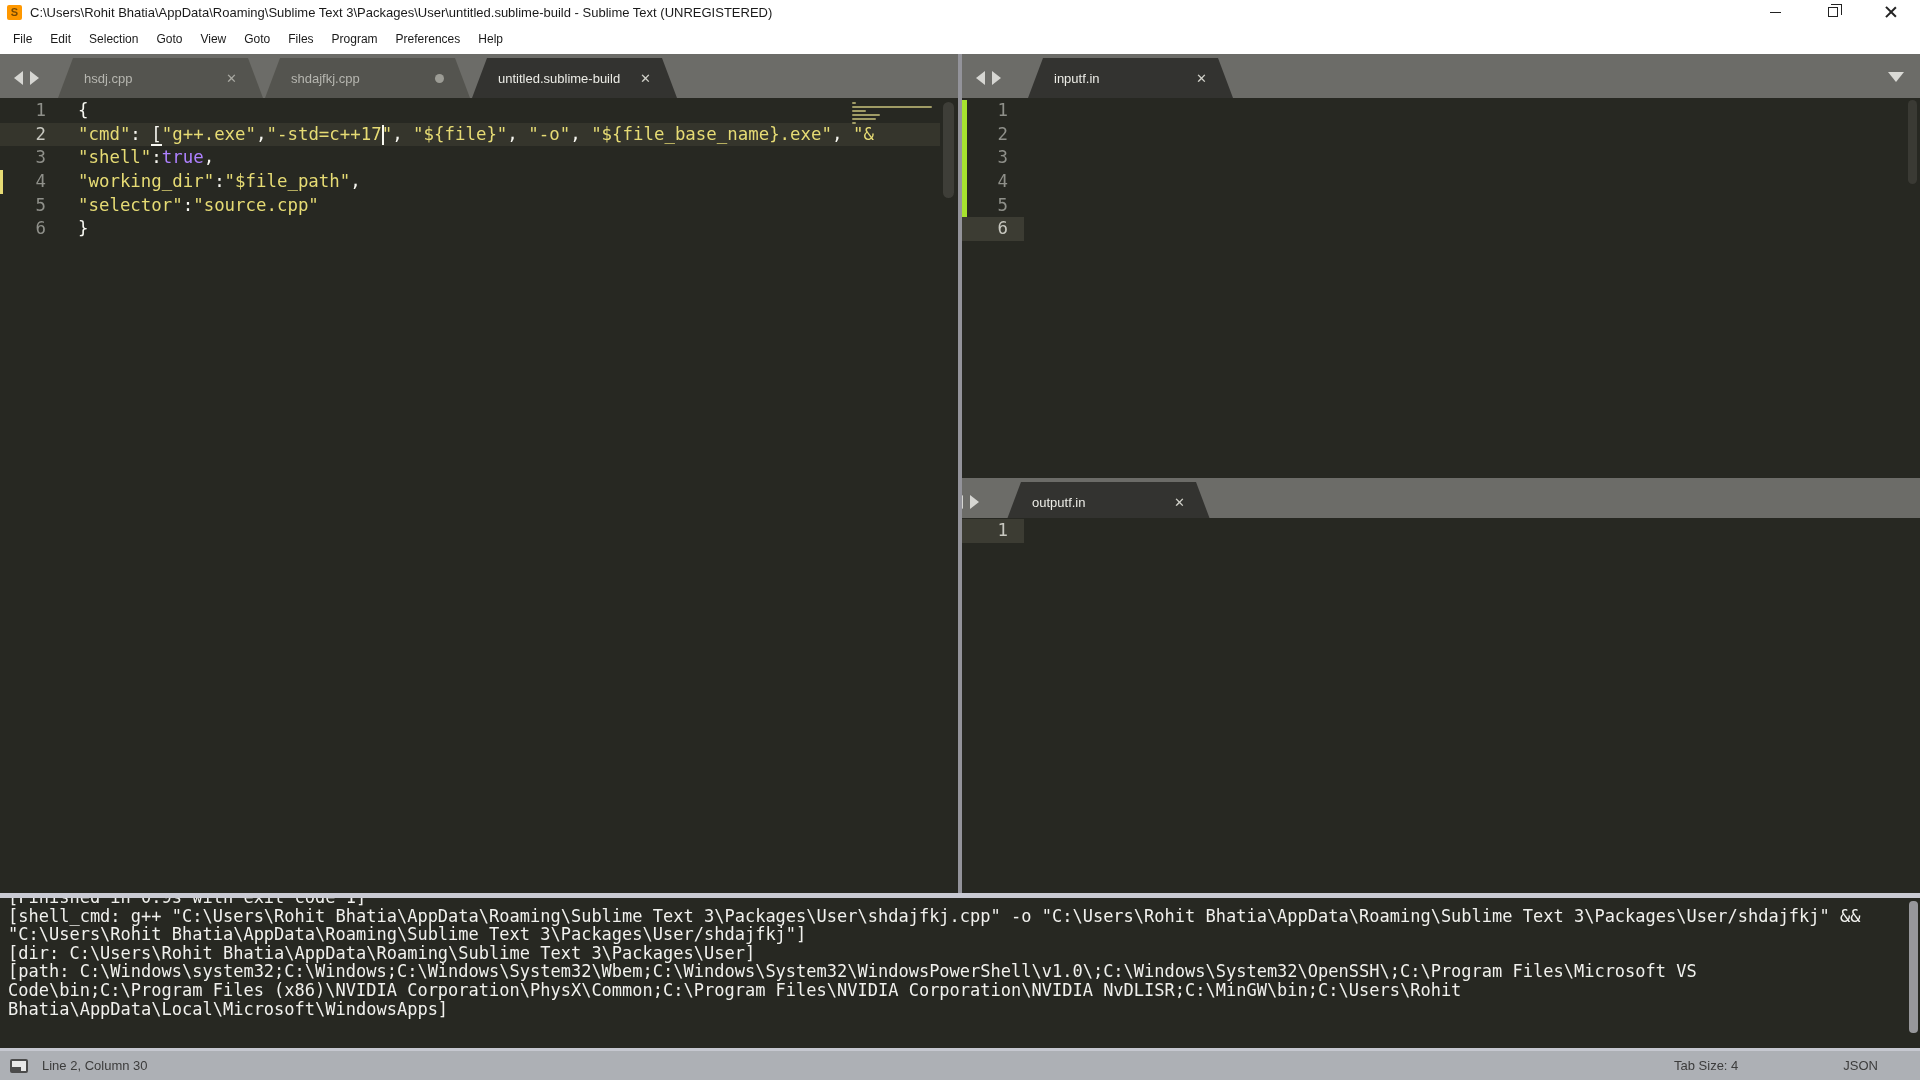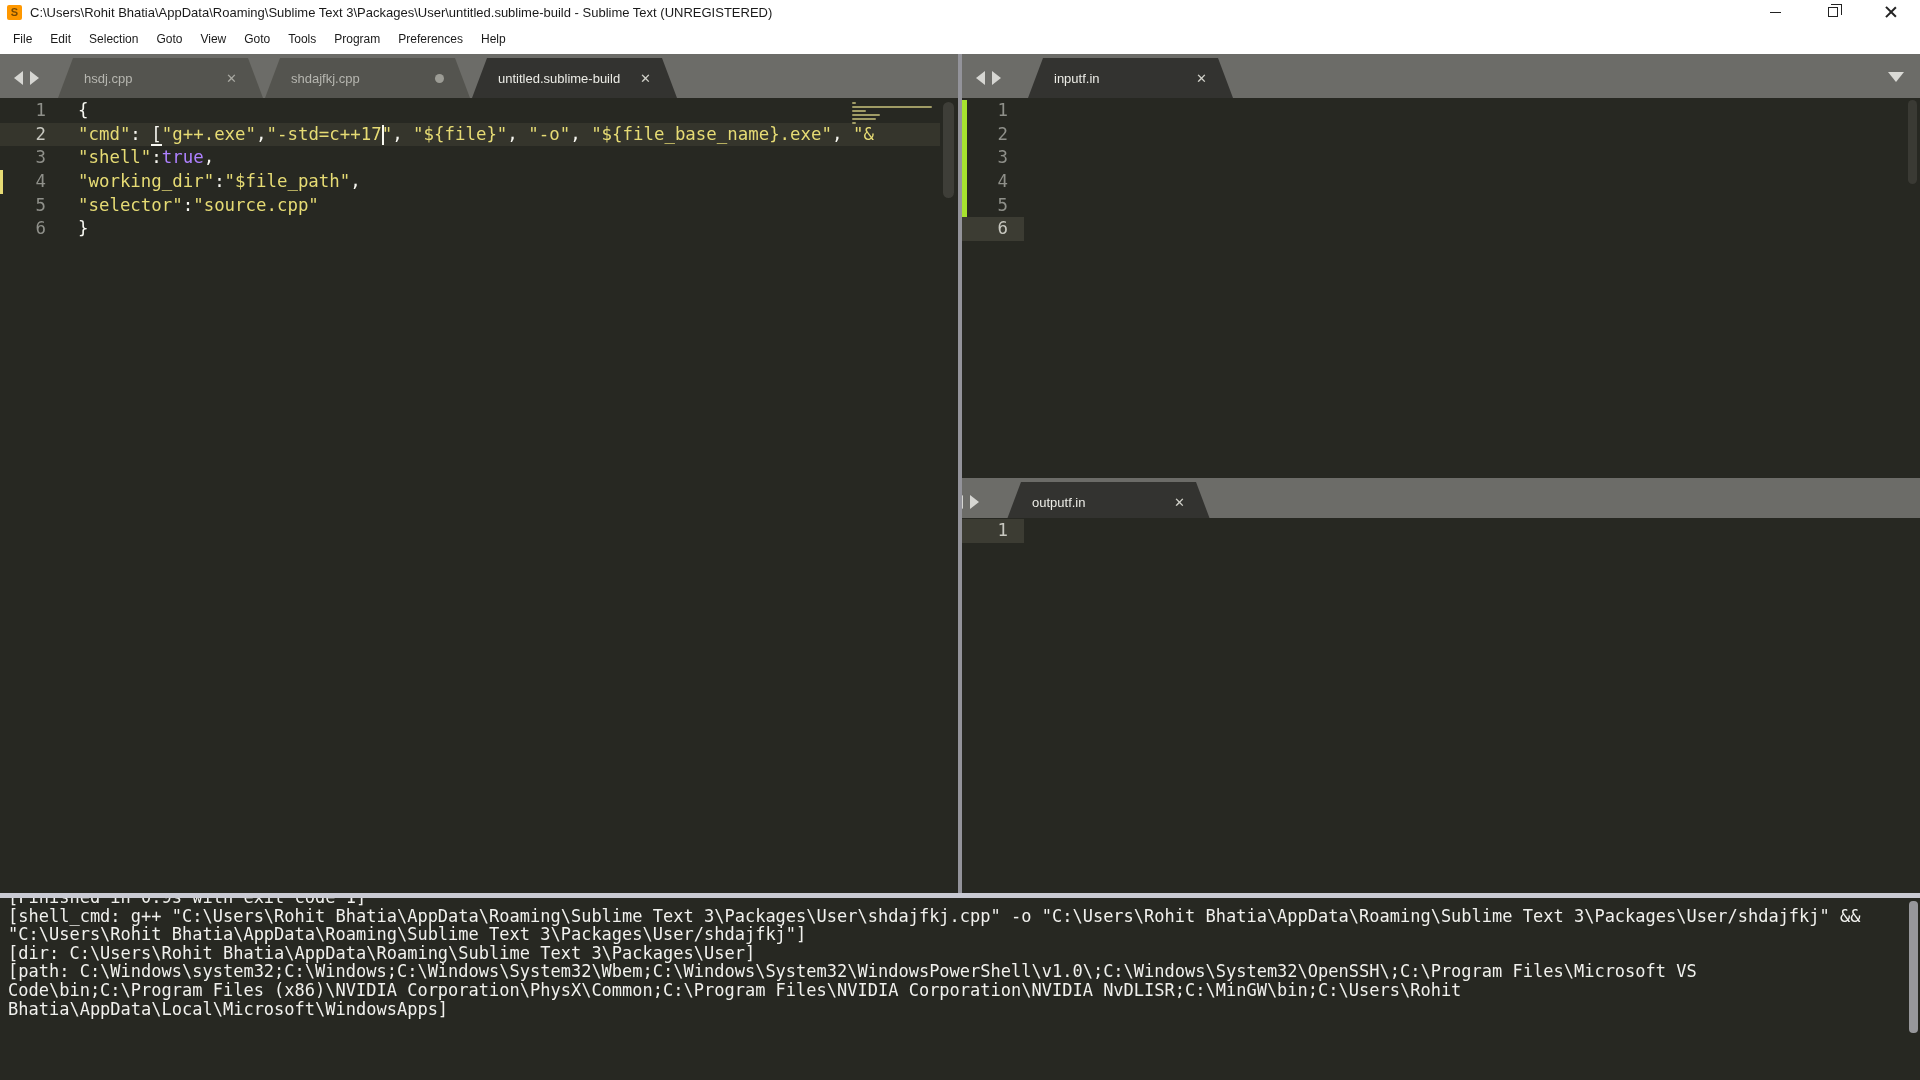--- a/index.html
+++ b/index.html
@@ -107,21 +107,21 @@
     </div>
   </div>
 
   <div class="menubar" id="menubar">
       <div class="menu-item">File</div>
       <div class="menu-item">Edit</div>
       <div class="menu-item">Selection</div>
       <div class="menu-item">Goto</div>
       <div class="menu-item">View</div>
       <div class="menu-item">Goto</div>
-      <div class="menu-item">Tools</div>
+      <div class="menu-item">Files</div>
       <div class="menu-item">Program</div>
       <div class="menu-item">Preferences</div>
       <div class="menu-item">Help</div>
     </div>
 
   <div class="tabstrip ts-left">
     <div class="tab-arrows">
       <span class="arr arr-l"></span>
       <span class="arr arr-r"></span>
     </div>
@@ -212,14 +212,22 @@
   </div>
 
   <div class="vdivider"></div>
 
   <div class="console-band"></div>
   <div class="console">
     <div class="console-inner" id="console-lines"><div>[Finished in 0.9s with exit code 1]</div><div>[shell_cmd: g++ "C:\Users\Rohit Bhatia\AppData\Roaming\Sublime Text 3\Packages\User\shdajfkj.cpp" -o "C:\Users\Rohit Bhatia\AppData\Roaming\Sublime Text 3\Packages\User/shdajfkj" &amp;&amp;</div><div>"C:\Users\Rohit Bhatia\AppData\Roaming\Sublime Text 3\Packages\User/shdajfkj"]</div><div>[dir: C:\Users\Rohit Bhatia\AppData\Roaming\Sublime Text 3\Packages\User]</div><div>[path: C:\Windows\system32;C:\Windows;C:\Windows\System32\Wbem;C:\Windows\System32\WindowsPowerShell\v1.0\;C:\Windows\System32\OpenSSH\;C:\Program Files\Microsoft VS</div><div>Code\bin;C:\Program Files (x86)\NVIDIA Corporation\PhysX\Common;C:\Program Files\NVIDIA Corporation\NVIDIA NvDLISR;C:\MinGW\bin;C:\Users\Rohit</div><div>Bhatia\AppData\Local\Microsoft\WindowsApps]</div></div>
     <div class="console-scroll"></div>
   </div>
 
+  <div class="statusbar">
+    <div class="panel-icon"></div>
+    <div class="status-pos">Line 2, Column 30</div>
+    <div class="status-right">
+      <div class="status-tabsize">Tab Size: 4</div>
+      <div class="status-syntax">JSON</div>
+    </div>
+  </div>
 
 </div>
 
 </body></html>

